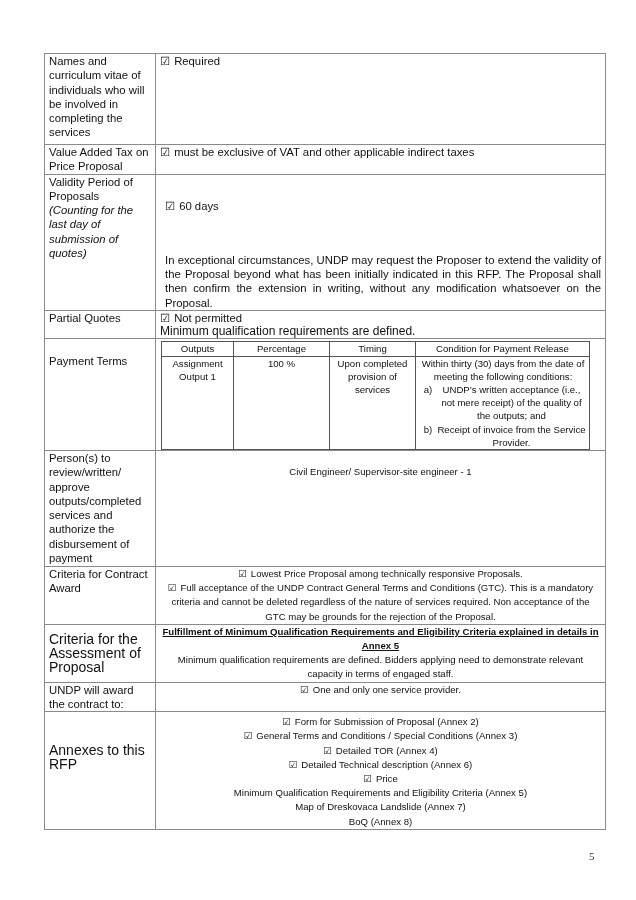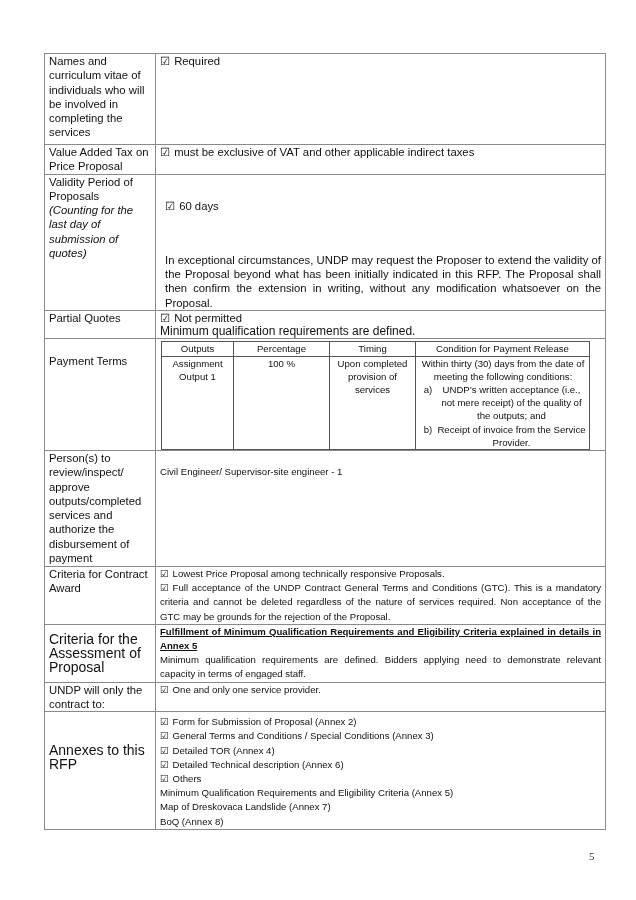--- a/index.html
+++ b/index.html
@@ -11,21 +11,21 @@
     table.main {
       position: absolute; left: 28px; top: 53px; width: 562px;
       border-collapse: collapse; table-layout: fixed;
     }
     table.main > tbody > tr > td {
       border: 1px solid #8a8a8a; vertical-align: top; padding: 0 4px;
     }
     td.lbl { width: 102px; font-size: 11.3px; line-height: 14.3px; padding-top: 1px; }
     td.lbl.small { font-size: 14px; line-height: 14.2px; }
     td.val { font-size: 11.3px; line-height: 14.3px; padding-top: 1px; }
-    td.val.small { font-size: 9.6px; line-height: 14.2px; }
+    td.val.small { font-size: 9.6px; line-height: 14.2px; text-align: center; }
     .just { text-align: justify; }
     .ital { font-style: italic; }
     .cb { display: inline-block; margin-right: 4px; }
     .ul { text-decoration: underline; font-weight: bold; }
     .small-line { font-size: 12px; line-height: 13px; }
     table.pay {
       border-collapse: collapse; table-layout: fixed; width: 428px;
       margin: 2px 0 0 1px; font-size: 9.6px; line-height: 13.2px;
     }
     table.pay td { border: 1px solid #555; vertical-align: top; text-align: center; padding: 0 2px; }
@@ -111,21 +111,21 @@
                     <span>Receipt of invoice from the Service Provider.</span>
                   </div>
                 </td>
               </tr>
             </tbody>
           </table>
         </td>
       </tr>
 
       <tr style="height:116px;">
-        <td class="lbl">Person(s) to review/inspect/ approve outputs/completed services and authorize the disbursement of payment</td>
+        <td class="lbl">Person(s) to review/written/ approve outputs/completed services and authorize the disbursement of payment</td>
         <td class="val small" style="padding-top:14px;">Civil Engineer/ Supervisor-site engineer - 1</td>
       </tr>
 
 
       <tr style="height:53px;">
         <td class="lbl">Criteria for Contract Award</td>
         <td class="val small just">
           <div><span class="cb">☑</span><span>Lowest Price Proposal among technically responsive Proposals.</span></div>
           <div><span class="cb">☑</span><span>Full acceptance of the UNDP Contract General Terms and Conditions (GTC).  This is a mandatory criteria and cannot be deleted regardless of the nature of services required.  Non acceptance of the GTC may be grounds for the rejection of the Proposal.</span></div>
         </td>
@@ -133,34 +133,34 @@
 
       <tr style="height:54px;">
         <td class="lbl small" style="vertical-align:middle;">Criteria for the Assessment of Proposal</td>
         <td class="val small just">
           <div class="ul">Fulfillment of Minimum Qualification Requirements and Eligibility Criteria explained in details in Annex 5</div>
           <div>Minimum qualification requirements are defined.  Bidders applying need to demonstrate relevant capacity in terms of engaged staff.</div>
         </td>
       </tr>
 
       <tr style="height:28px;">
-        <td class="lbl">UNDP will only the contract to:</td>
+        <td class="lbl">UNDP will award the contract to:</td>
         <td class="val small">
           <span class="cb">☑</span><span>One and only one service provider.</span>
         </td>
       </tr>
 
       <tr style="height:105px;">
         <td class="lbl small" style="padding-top:31px;">Annexes to this RFP</td>
         <td class="val small" style="padding-top:3px;">
           <div><span class="cb">☑</span><span>Form for Submission of Proposal (Annex 2)</span></div>
           <div><span class="cb">☑</span><span>General Terms and Conditions / Special Conditions (Annex 3)</span></div>
           <div><span class="cb">☑</span><span>Detailed TOR (Annex 4)</span></div>
           <div><span class="cb">☑</span><span>Detailed Technical description (Annex 6)</span></div>
-          <div><span class="cb">☑</span><span>Others</span></div>
+          <div><span class="cb">☑</span><span>Price</span></div>
           <div>Minimum Qualification Requirements and Eligibility Criteria (Annex 5)</div>
           <div>Map of Dreskovaca Landslide (Annex 7)</div>
           <div>BoQ (Annex 8)</div>
         </td>
       </tr>
     </tbody>
   </table>
 
   <div class="pagenum">5</div>
 </div>

